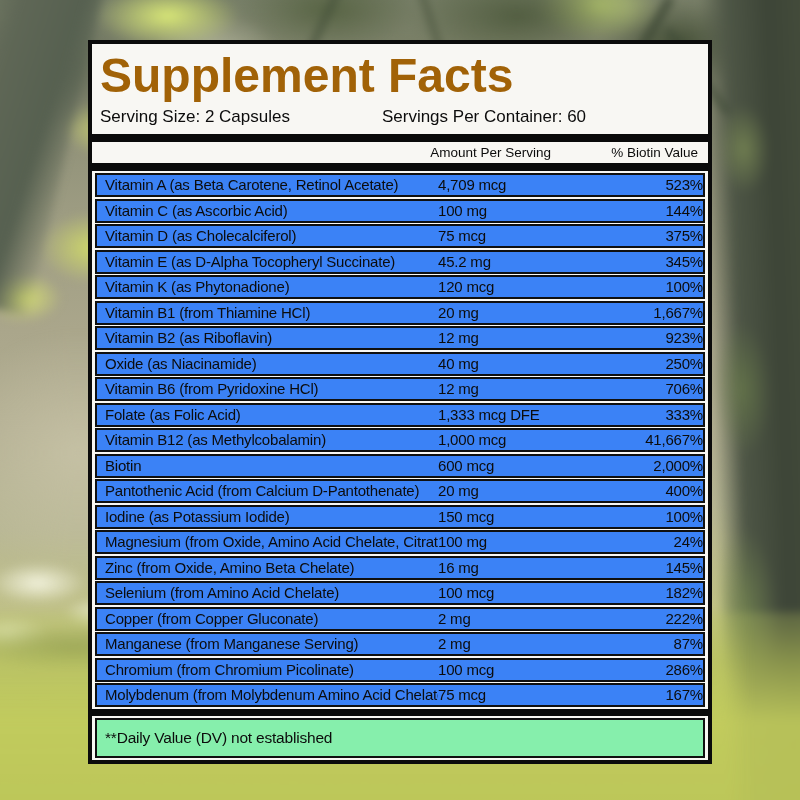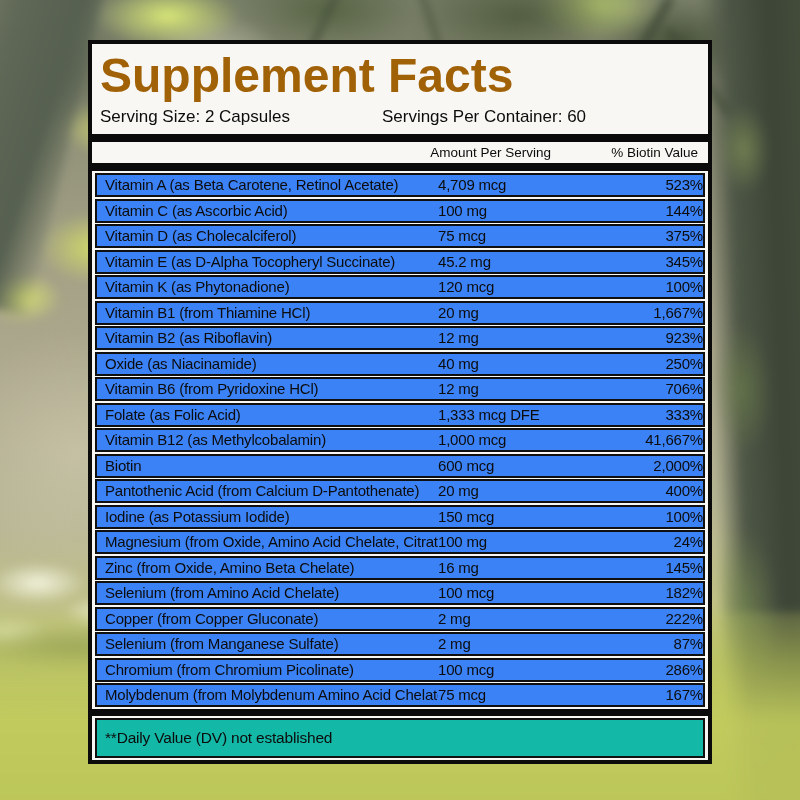--- a/index.html
+++ b/index.html
@@ -99,21 +99,21 @@
     display:flex;align-items:center;height:24px;box-sizing:border-box;
     border:2px solid #101010;background:#3b82f6;margin-bottom:1.5px;
     font-size:15px;letter-spacing:-0.2px;line-height:20px;
   }
   .row:last-child{margin-bottom:0;}
   .cell-name{flex:1;padding-left:8px;white-space:nowrap;overflow:hidden;}
   .cell-amount{width:185px;text-align:left;padding-right:30px;box-sizing:border-box;white-space:nowrap;}
   .cell-dv{width:80px;text-align:right;box-sizing:border-box;white-space:nowrap;}
   .footnote-box{
     margin:2px 3px 0 3px;border:2px solid #101010;height:40px;box-sizing:border-box;
-    display:flex;align-items:center;padding-left:8px;font-size:15.5px;background:#14b8a6;
+    display:flex;align-items:center;padding-left:8px;font-size:15.5px;background:#86efac;
     letter-spacing:-0.2px;
   }
 </style>
 </head>
 <body>
 
 <div class="stage">
   <div class="bg"></div>
   <div class="bg-art">
     <div class="foliage"></div>
@@ -228,21 +228,21 @@
           <span class="cell-name">Selenium (from Amino Acid Chelate)</span>
           <span class="cell-amount">100 mcg</span>
           <span class="cell-dv">182%</span>
         </div>
         <div class="row">
           <span class="cell-name">Copper (from Copper Gluconate)</span>
           <span class="cell-amount">2 mg</span>
           <span class="cell-dv">222%</span>
         </div>
         <div class="row">
-          <span class="cell-name">Selenium (from Manganese Sulfate)</span>
+          <span class="cell-name">Manganese (from Manganese Serving)</span>
           <span class="cell-amount">2 mg</span>
           <span class="cell-dv">87%</span>
         </div>
         <div class="row">
           <span class="cell-name">Chromium (from Chromium Picolinate)</span>
           <span class="cell-amount">100 mcg</span>
           <span class="cell-dv">286%</span>
         </div>
         <div class="row">
           <span class="cell-name">Molybdenum (from Molybdenum Amino Acid Chelate)</span>

